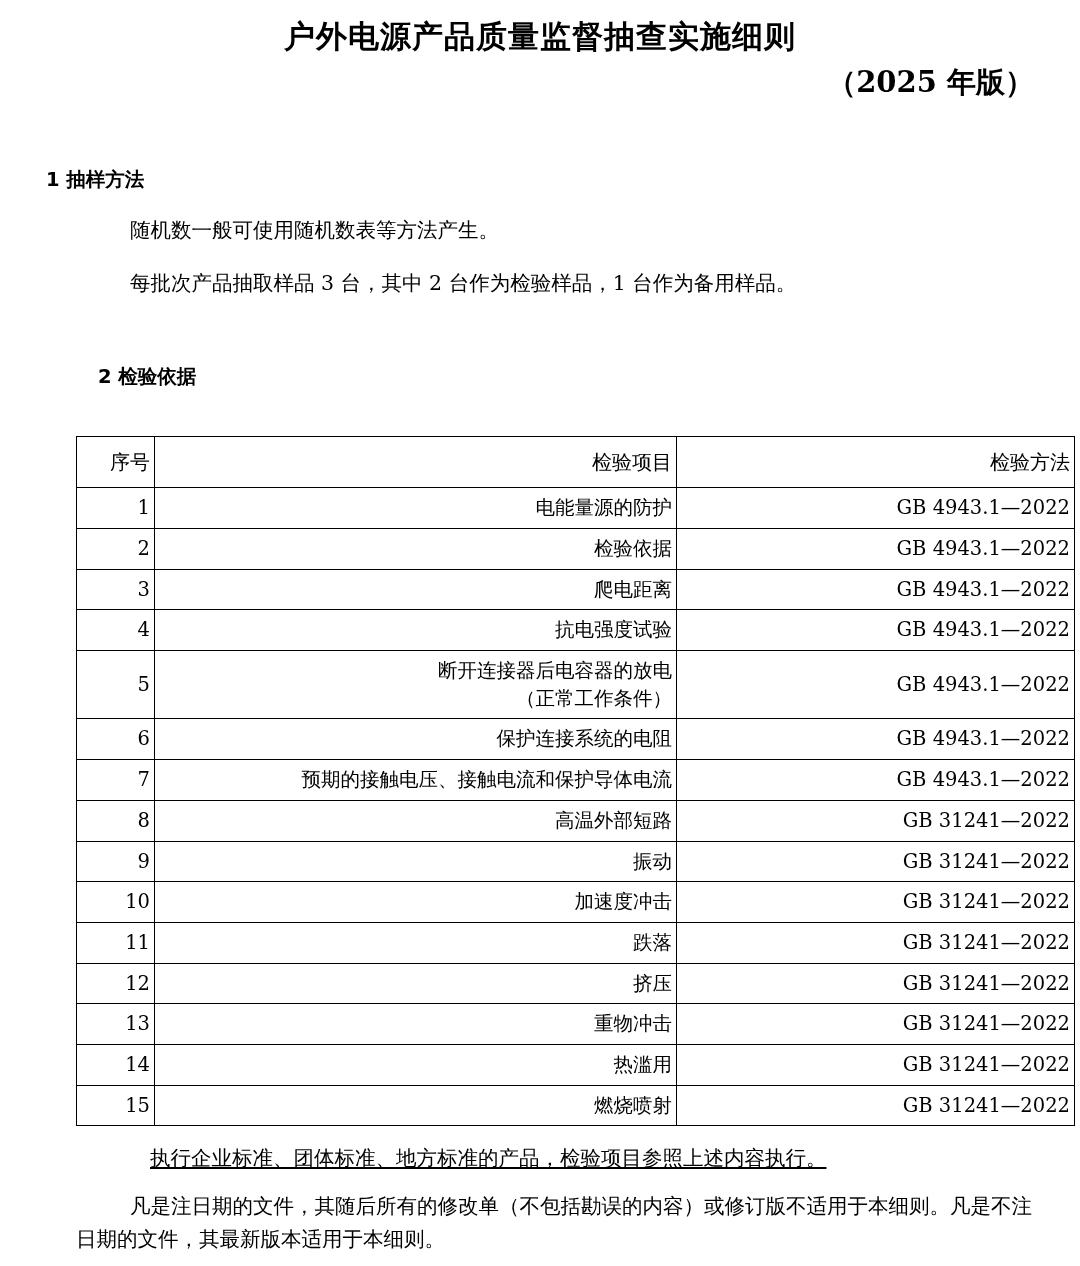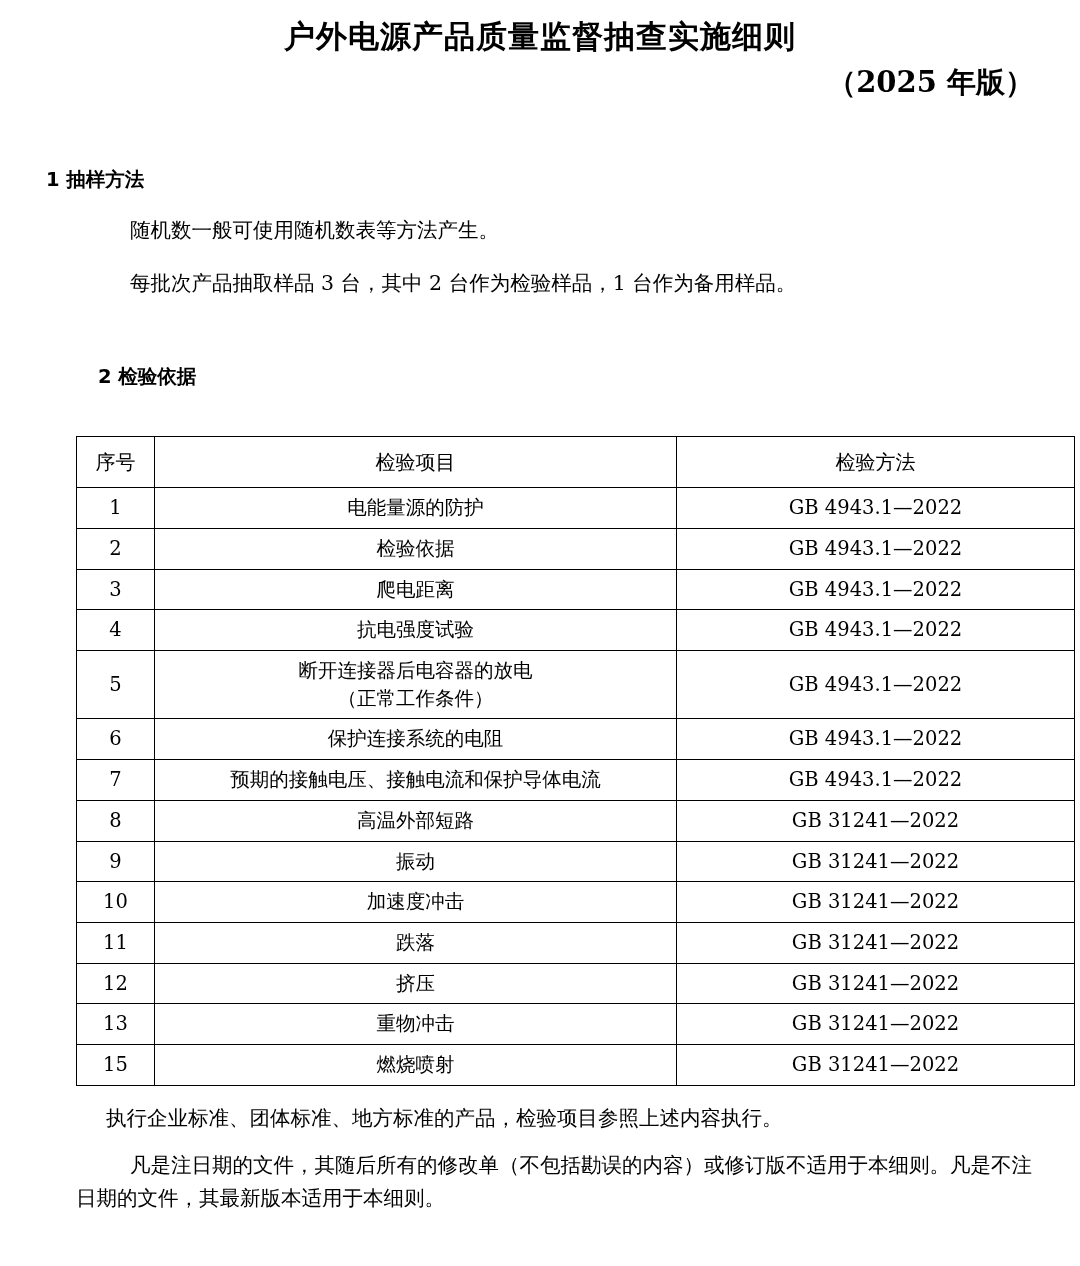--- a/index.html
+++ b/index.html
@@ -57,42 +57,42 @@
   .p2 { margin-top: 22px; }
   .p3 { margin-top: 22px; }
   table.spec {
     border-collapse: collapse;
     width: 998px;
     margin: 46px 0 0 30px;
     table-layout: fixed;
   }
   table.spec td, table.spec th {
     border: 1px solid #000000;
-    text-align: center;
+    text-align: right;
     font-size: 19.5px;
     font-weight: normal;
     font-family: "DejaVu Serif", "Liberation Serif", serif;
     padding: 6px 4px;
     line-height: 1.42;
     margin-left: 35px;
   }
   table.spec .col-no { width: 78px; }
   table.spec .col-item { width: 522px; }
   table.spec .col-method { width: 398px; }
   table.spec thead td {
     padding: 11px 4px;
     font-size: 20px;
   }
   .two-line { line-height: 1.4; }
   .tail {
     font-size: 20.5px;
     line-height: 1.62;
     margin: 0;
   }
-  .tail-1 { margin-top: 16px; margin-left: 60px; }
+  .tail-1 { margin-top: 16px; margin-left: 104px; text-decoration: underline; }
   .tail-2 { margin-top: 14px; margin-left: 30px; text-indent: 54px; }
 </style>
 </head>
 <body>
 
 <div class="page">
 
   <h1 class="doc-title">户外电源产品质量监督抽查实施细则</h1>
   <div class="doc-subtitle">（2025 年版）</div>
 
@@ -178,20 +178,25 @@
         <td>12</td>
         <td>挤压</td>
         <td>GB 31241—2022</td>
       </tr>
       <tr>
         <td>13</td>
         <td>重物冲击</td>
         <td>GB 31241—2022</td>
       </tr>
       <tr>
+        <td>14</td>
+        <td>热滥用</td>
+        <td>GB 31241—2022</td>
+      </tr>
+      <tr>
         <td>15</td>
         <td>燃烧喷射</td>
         <td>GB 31241—2022</td>
       </tr>
     </tbody>
   </table>
 
   <p class="tail tail-1">执行企业标准、团体标准、地方标准的产品，检验项目参照上述内容执行。</p>
   <p class="tail tail-2">凡是注日期的文件，其随后所有的修改单（不包括勘误的内容）或修订版不适用于本细则。凡是不注日期的文件，其最新版本适用于本细则。</p>
 

